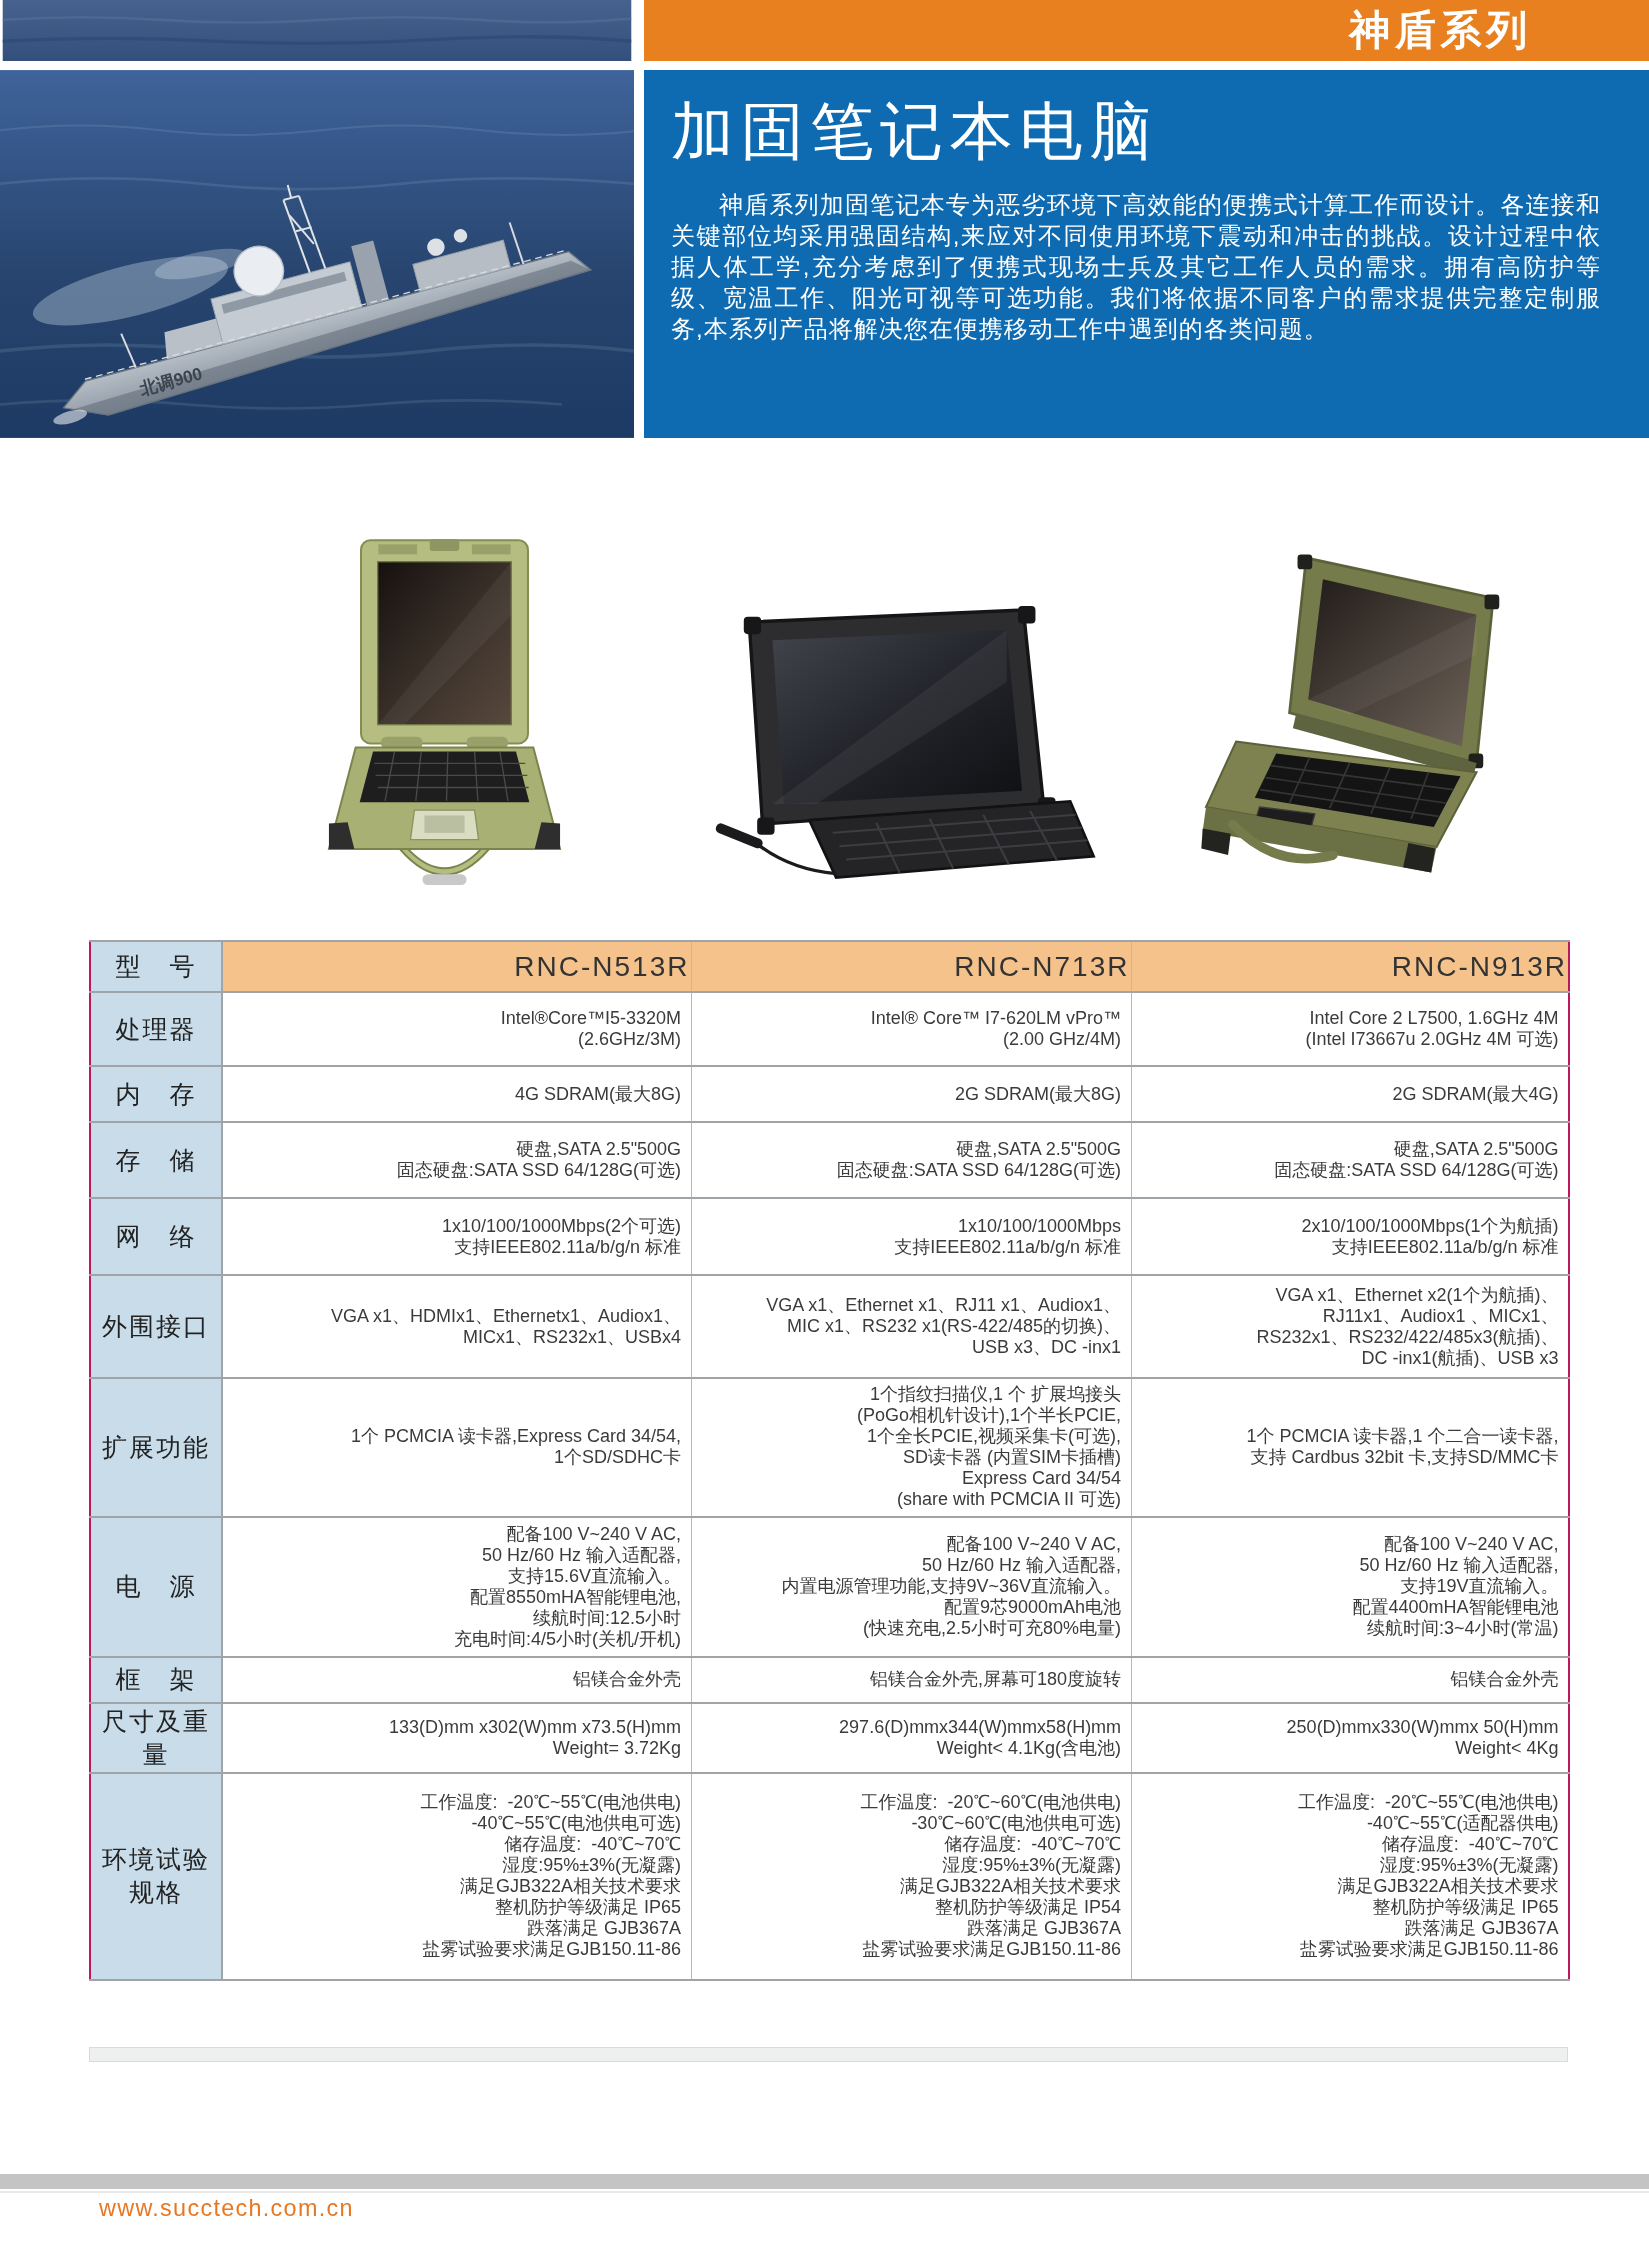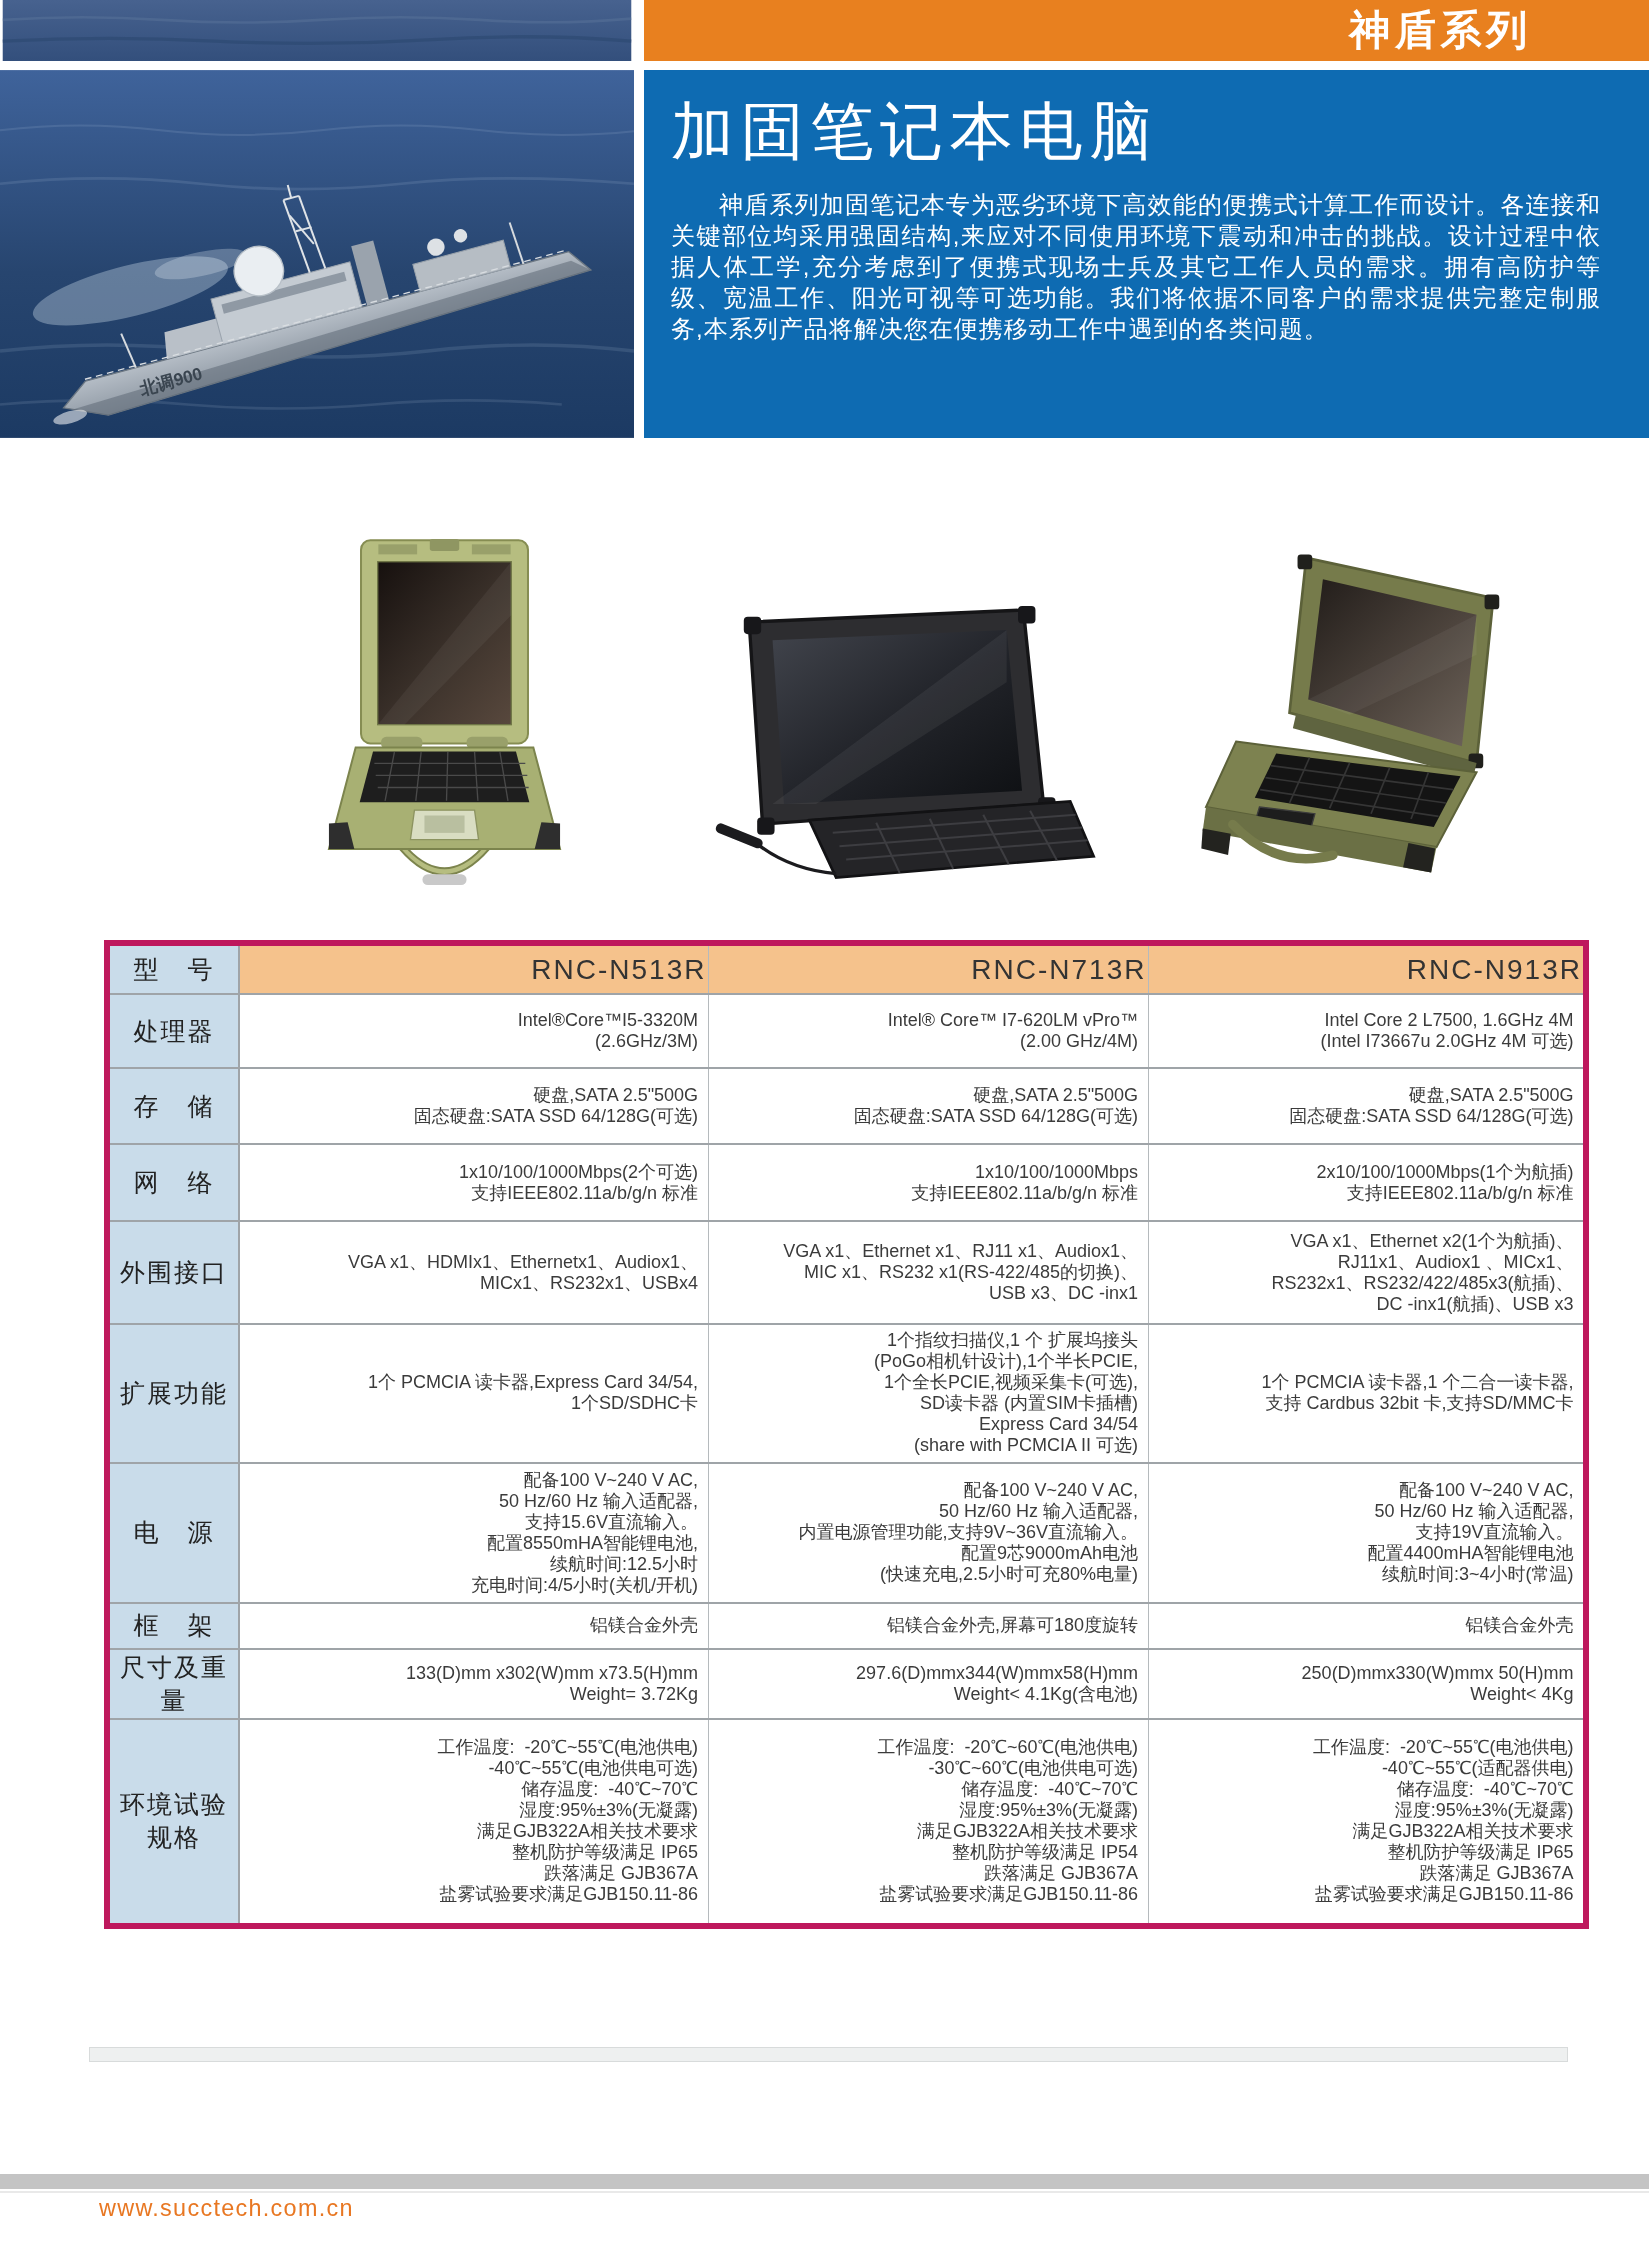--- a/index.html
+++ b/index.html
@@ -44,21 +44,21 @@
     left:89px;top:940px;width:1479px;
     border-collapse:collapse;table-layout:fixed;
     font-size:18px;color:#3b3b3b;
   }
   .spec-table th,.spec-table td{
     border-top:2px solid #9fa4a8;border-bottom:2px solid #9fa4a8;
     border-left:1.3px solid #b5babd;border-right:1.3px solid #b5babd;
     vertical-align:middle;white-space:pre-wrap;
     box-sizing:border-box;overflow:hidden;
   }
-  .spec-table{border:6px solid #be185d;margin-left:15px;}
+  .spec-table{border:2px solid #be185d;}
   .spec-table th.lab{
     background:#C9DCEA;font-weight:normal;color:#222;
     font-size:25px;letter-spacing:2px;text-align:center;
     border-right:2px solid #9fa4a8;
   }
   .spec-table th.mod{
     background:#F5C28C;font-weight:normal;color:#333;
     font-size:28px;letter-spacing:2px;text-align:right;
   }
   .spec-table td{
@@ -279,20 +279,26 @@
   </tr>
   <tr class="r1">
     <th class="lab">处理器</th>
     <td>Intel®Core™I5-3320M
 (2.6GHz/3M)</td>
     <td>Intel® Core™ I7-620LM vPro™
 (2.00 GHz/4M)</td>
     <td>Intel Core 2 L7500, 1.6GHz 4M
 (Intel I73667u 2.0GHz 4M 可选)</td>
   </tr>
+  <tr class="r2">
+    <th class="lab">内　存</th>
+    <td>4G SDRAM(最大8G)</td>
+    <td>2G SDRAM(最大8G)</td>
+    <td>2G SDRAM(最大4G)</td>
+  </tr>
   <tr class="r3">
     <th class="lab">存　储</th>
     <td>硬盘,SATA 2.5"500G
 固态硬盘:SATA SSD 64/128G(可选)</td>
     <td>硬盘,SATA 2.5"500G
 固态硬盘:SATA SSD 64/128G(可选)</td>
     <td>硬盘,SATA 2.5"500G
 固态硬盘:SATA SSD 64/128G(可选)</td>
   </tr>
   <tr class="r5">

